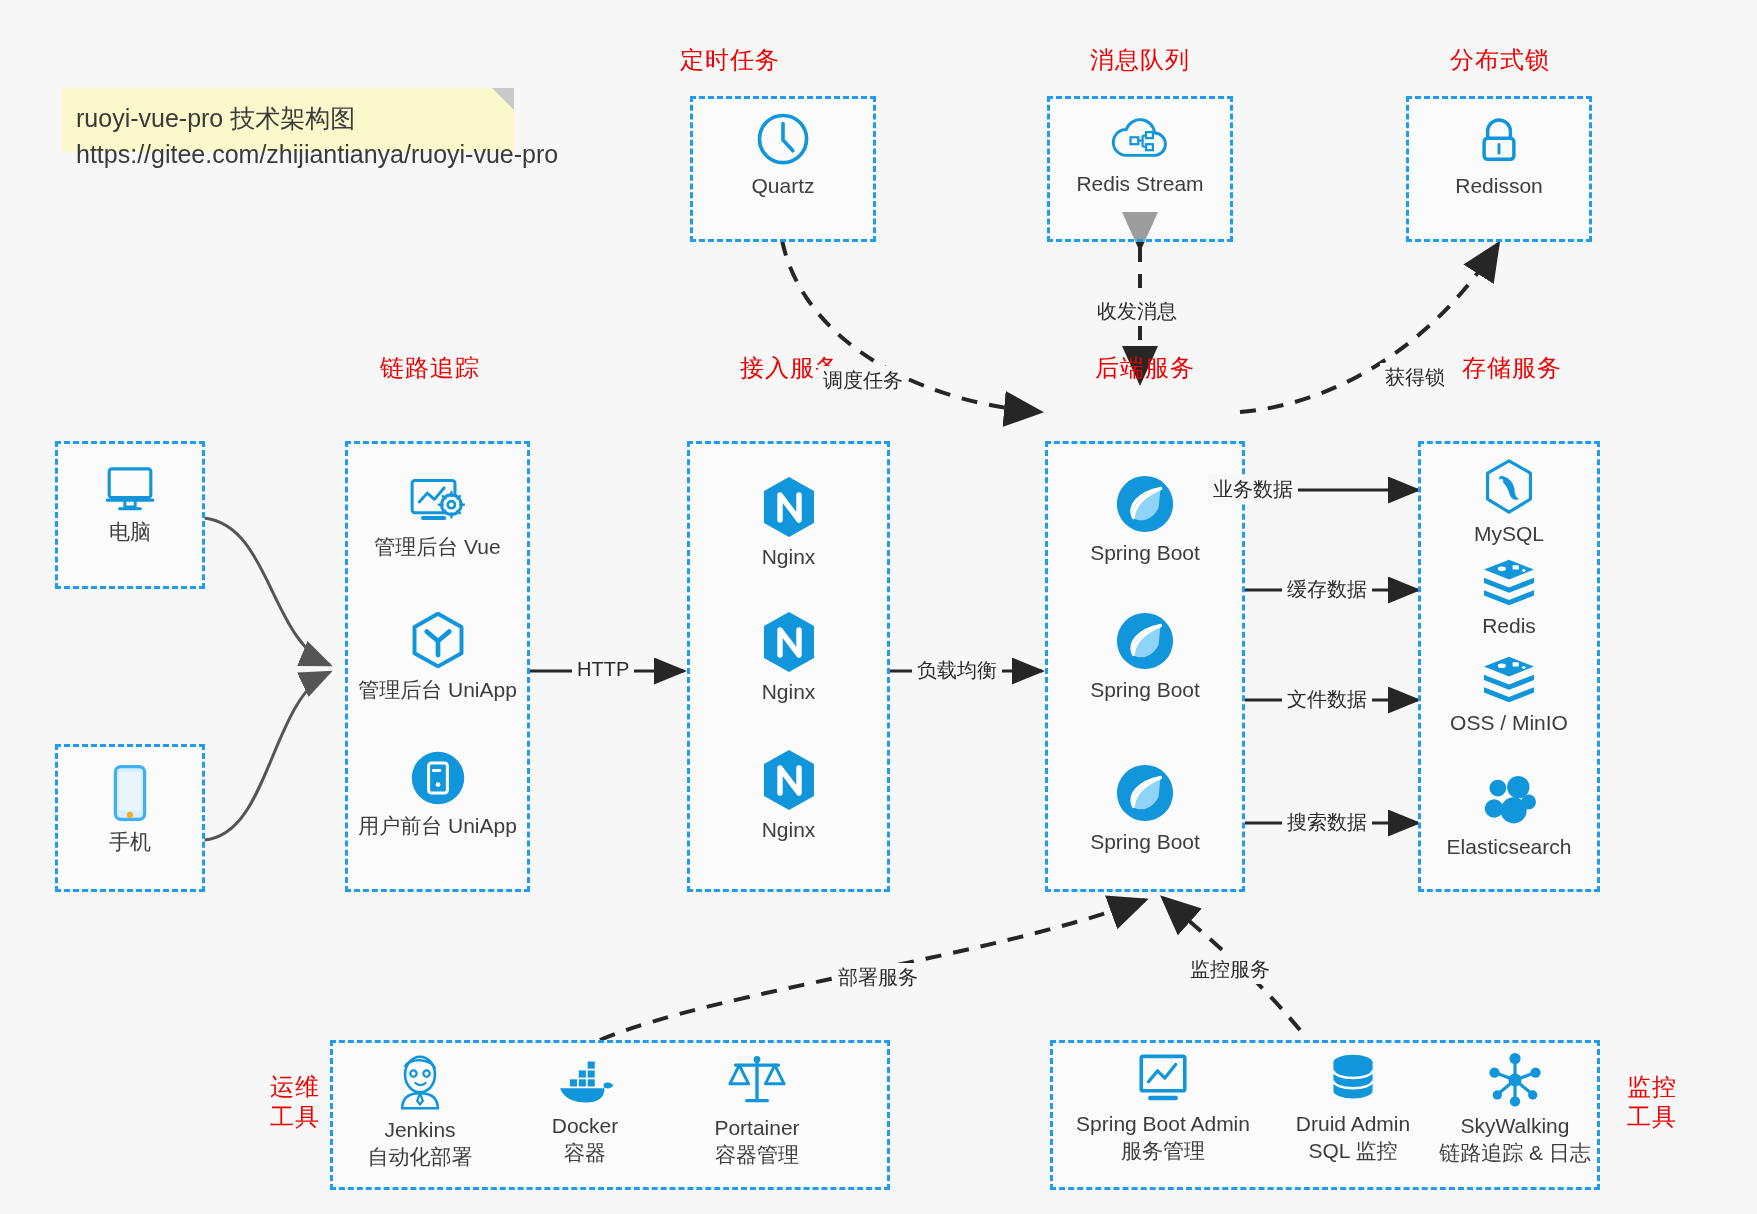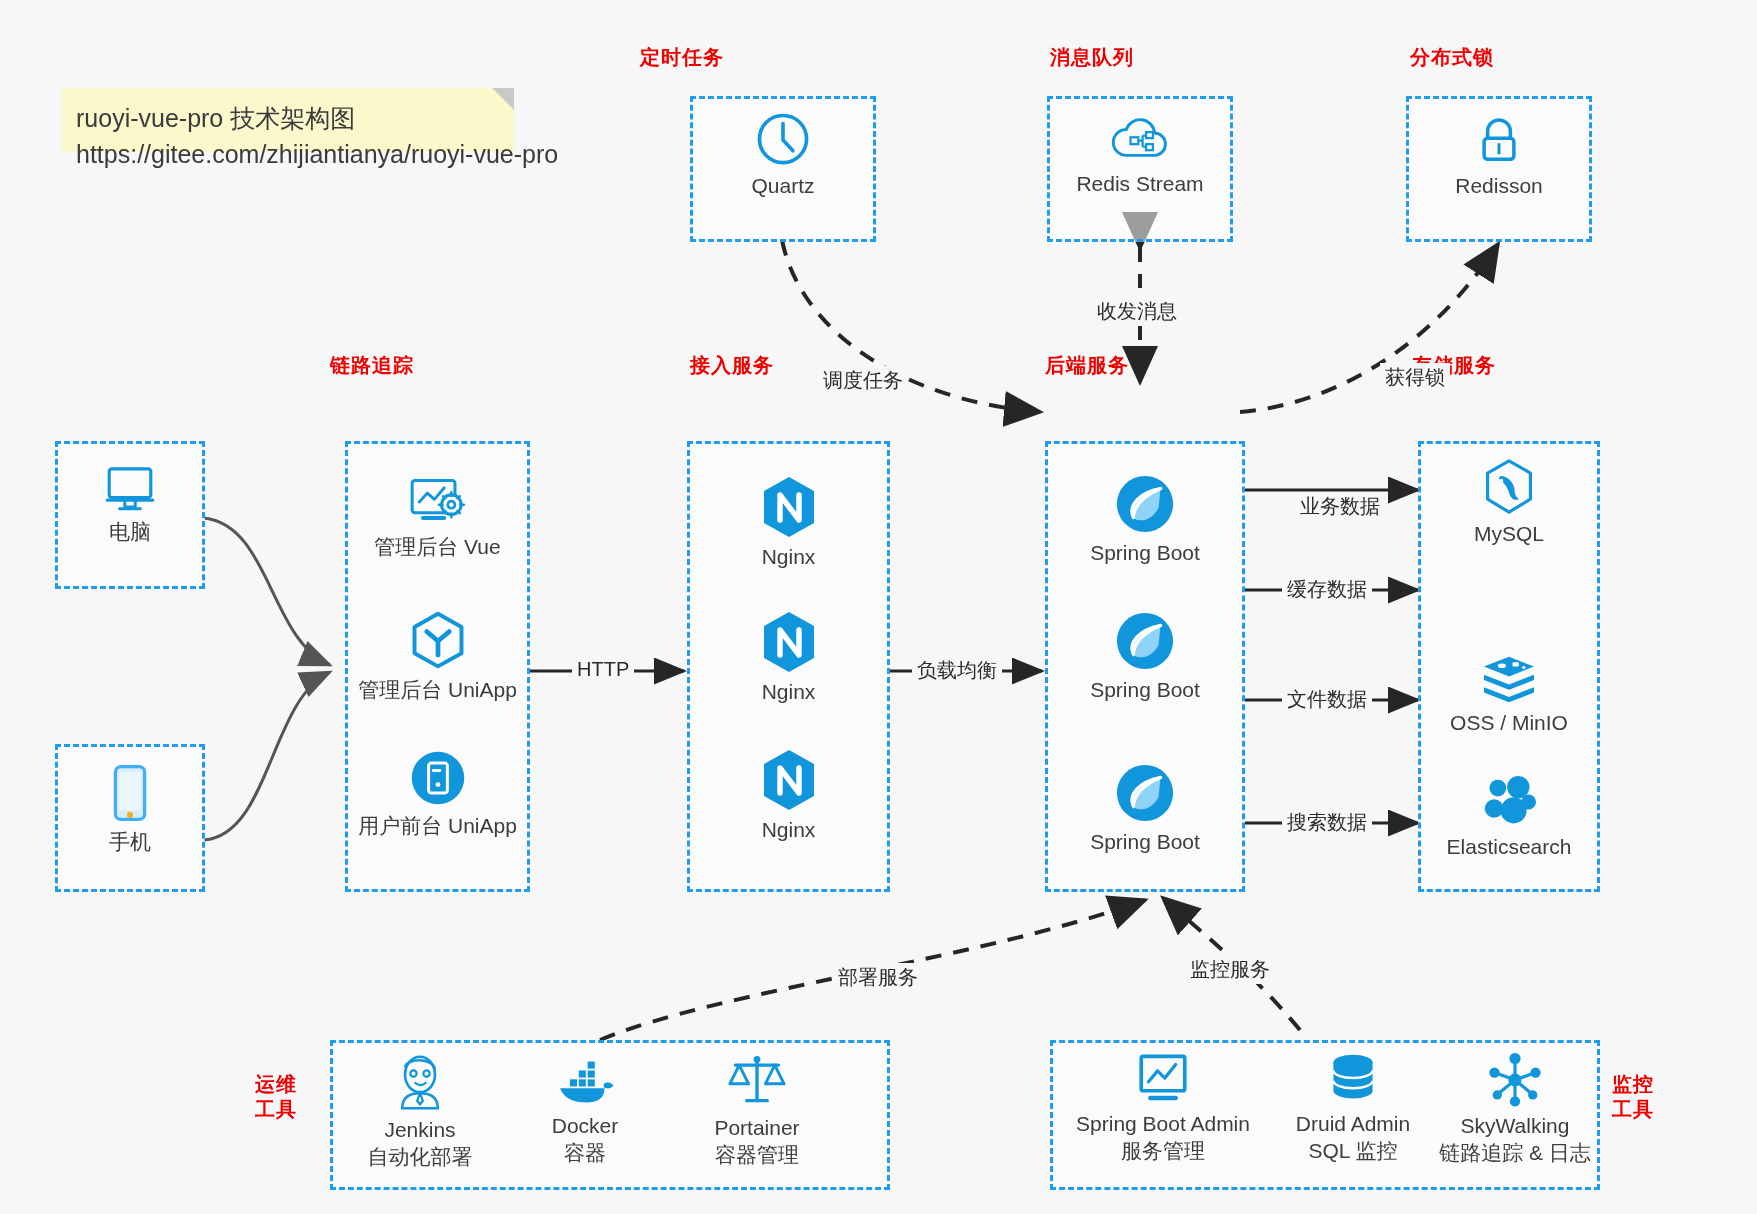--- a/index.html
+++ b/index.html
@@ -56,23 +56,23 @@
   .gbox {
     position: absolute;
     border: 3px dashed #1f9cf0;
     background: rgba(255,255,255,0.55);
     box-sizing: border-box;
     z-index: 3;
   }
   .gtitle {
     position: absolute;
     color: #ee0000;
-    font-weight: bold;
-    font-size: 20px;
-    text-align: left;
+    font-weight: normal;
+    font-size: 24px;
+    text-align: center;
     z-index: 5;
     white-space: nowrap;
     letter-spacing: 1px;
   }
   .gtitle.side {
     line-height: 1.25;
   }
 
   
   .node {
@@ -312,20 +312,31 @@
 
   <div class="node" style="left:1418px; top:458px; width:182px;">
     <svg class="icon" width="54" height="58" viewBox="0 0 58 62">
       <path d="M29 3 L52 16 V44 L29 58 L6 44 V16 Z" fill="none" stroke="#1296db" stroke-width="3.4" stroke-linejoin="round"></path>
       <path d="M18 22 C 24 26 28 32 30 40 C 32 44 36 46 40 44 C 36 42 35 38 35 34 C 34 26 28 20 20 19 Z" fill="#1296db"></path>
       <circle cx="21" cy="24" r="1.8" fill="#ffffff"></circle>
     </svg>
     <div class="cap">MySQL</div>
   </div>
 
+  <div class="node" style="left:1418px; top:558px; width:182px;">
+    <svg class="icon" width="58" height="50" viewBox="0 0 64 56">
+      <path d="M32 2 L60 13 L32 24 L4 13 Z" fill="#1296db"></path>
+      <path d="M4 22 L32 33 L60 22 L60 28 L32 39 L4 28 Z" fill="#1296db"></path>
+      <path d="M4 36 L32 47 L60 36 L60 42 L32 53 L4 42 Z" fill="#1296db"></path>
+      <ellipse cx="24" cy="12" rx="4.5" ry="2.6" fill="#ffffff"></ellipse>
+      <rect x="36" y="8" width="7" height="5" rx="1" fill="#ffffff"></rect>
+      <path d="M46 14 l2.5 -2 l2.5 2 l-2.5 2 z" fill="#ffffff"></path>
+    </svg>
+    <div class="cap">Redis</div>
+  </div>
 
   <div class="node" style="left:1418px; top:655px; width:182px;">
     <svg class="icon" width="58" height="50" viewBox="0 0 64 56">
       <path d="M32 2 L60 13 L32 24 L4 13 Z" fill="#1296db"></path>
       <path d="M4 22 L32 33 L60 22 L60 28 L32 39 L4 28 Z" fill="#1296db"></path>
       <path d="M4 36 L32 47 L60 36 L60 42 L32 53 L4 42 Z" fill="#1296db"></path>
       <ellipse cx="24" cy="12" rx="4.5" ry="2.6" fill="#ffffff"></ellipse>
       <rect x="36" y="8" width="7" height="5" rx="1" fill="#ffffff"></rect>
       <path d="M46 14 l2.5 -2 l2.5 2 l-2.5 2 z" fill="#ffffff"></path>
     </svg>
@@ -430,21 +441,21 @@
       <circle cx="49" cy="46" r="5" fill="#1296db"></circle>
       <path d="M30 30 L30 9 M30 30 L30 50 M30 30 L11 23 M30 30 L49 23 M30 30 L13 44 M30 30 L47 44" stroke="#1296db" stroke-width="3.4" stroke-linecap="round"></path>
     </svg>
     <div class="cap">SkyWalking</div>
     <div class="cap2">链路追踪 &amp; 日志</div>
   </div>
 
   <div class="elabel" style="left:572px; top:657px;">HTTP</div>
   <div class="elabel" style="left:912px; top:656px;">负载均衡</div>
 
-  <div class="elabel" style="left:1295px; top:475px;margin-top:17px;">业务数据</div>
+  <div class="elabel" style="left:1208px; top:475px;">业务数据</div>
   <div class="elabel" style="left:1282px; top:575px;">缓存数据</div>
   <div class="elabel" style="left:1282px; top:685px;">文件数据</div>
   <div class="elabel" style="left:1282px; top:808px;">搜索数据</div>
 
   <div class="elabel" style="left:818px; top:366px;">调度任务</div>
   <div class="elabel" style="left:1092px; top:297px;">收发消息</div>
   <div class="elabel" style="left:1380px; top:363px;">获得锁</div>
 
   <div class="elabel" style="left:833px; top:963px;">部署服务</div>
   <div class="elabel" style="left:1185px; top:955px;">监控服务</div>

